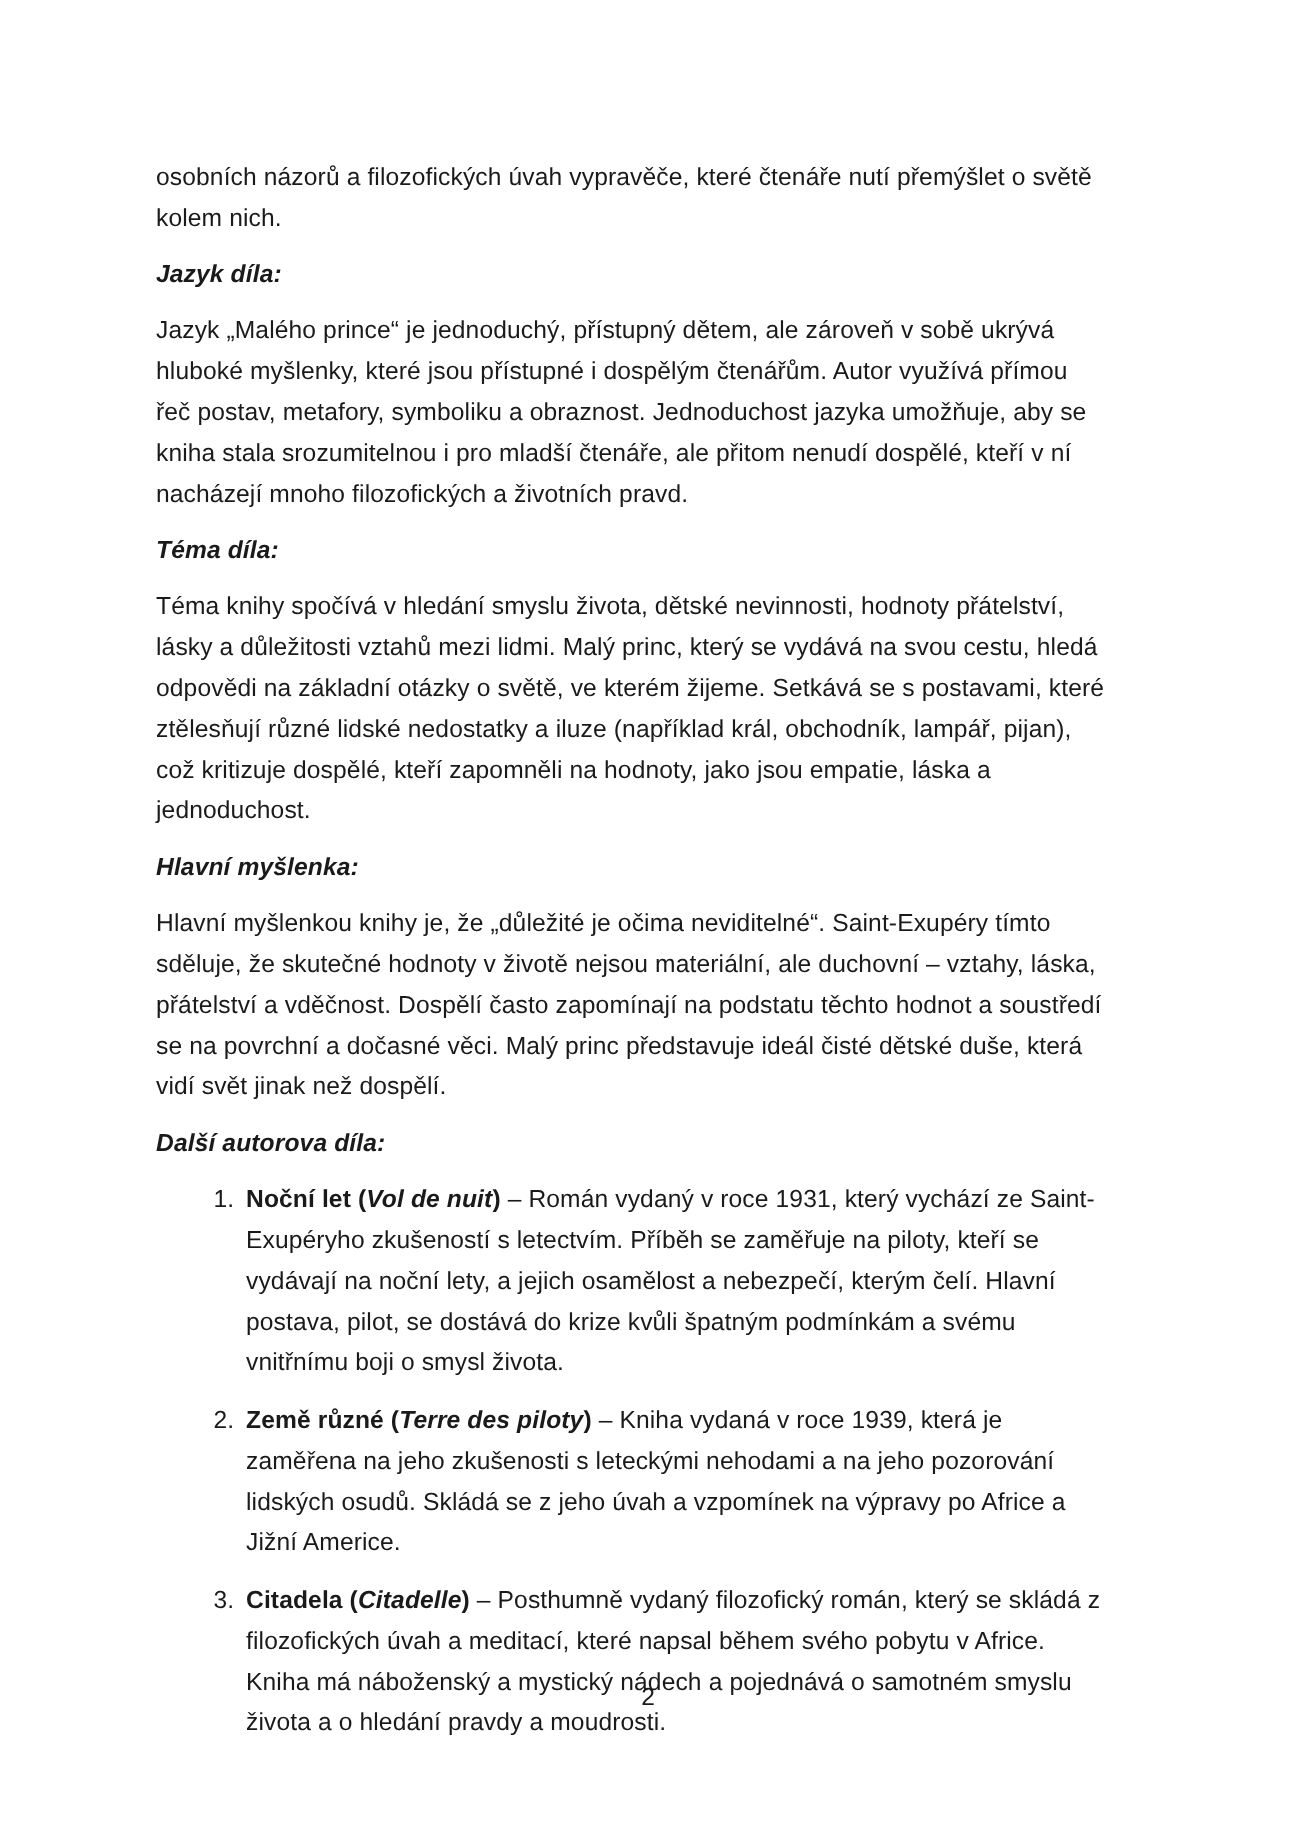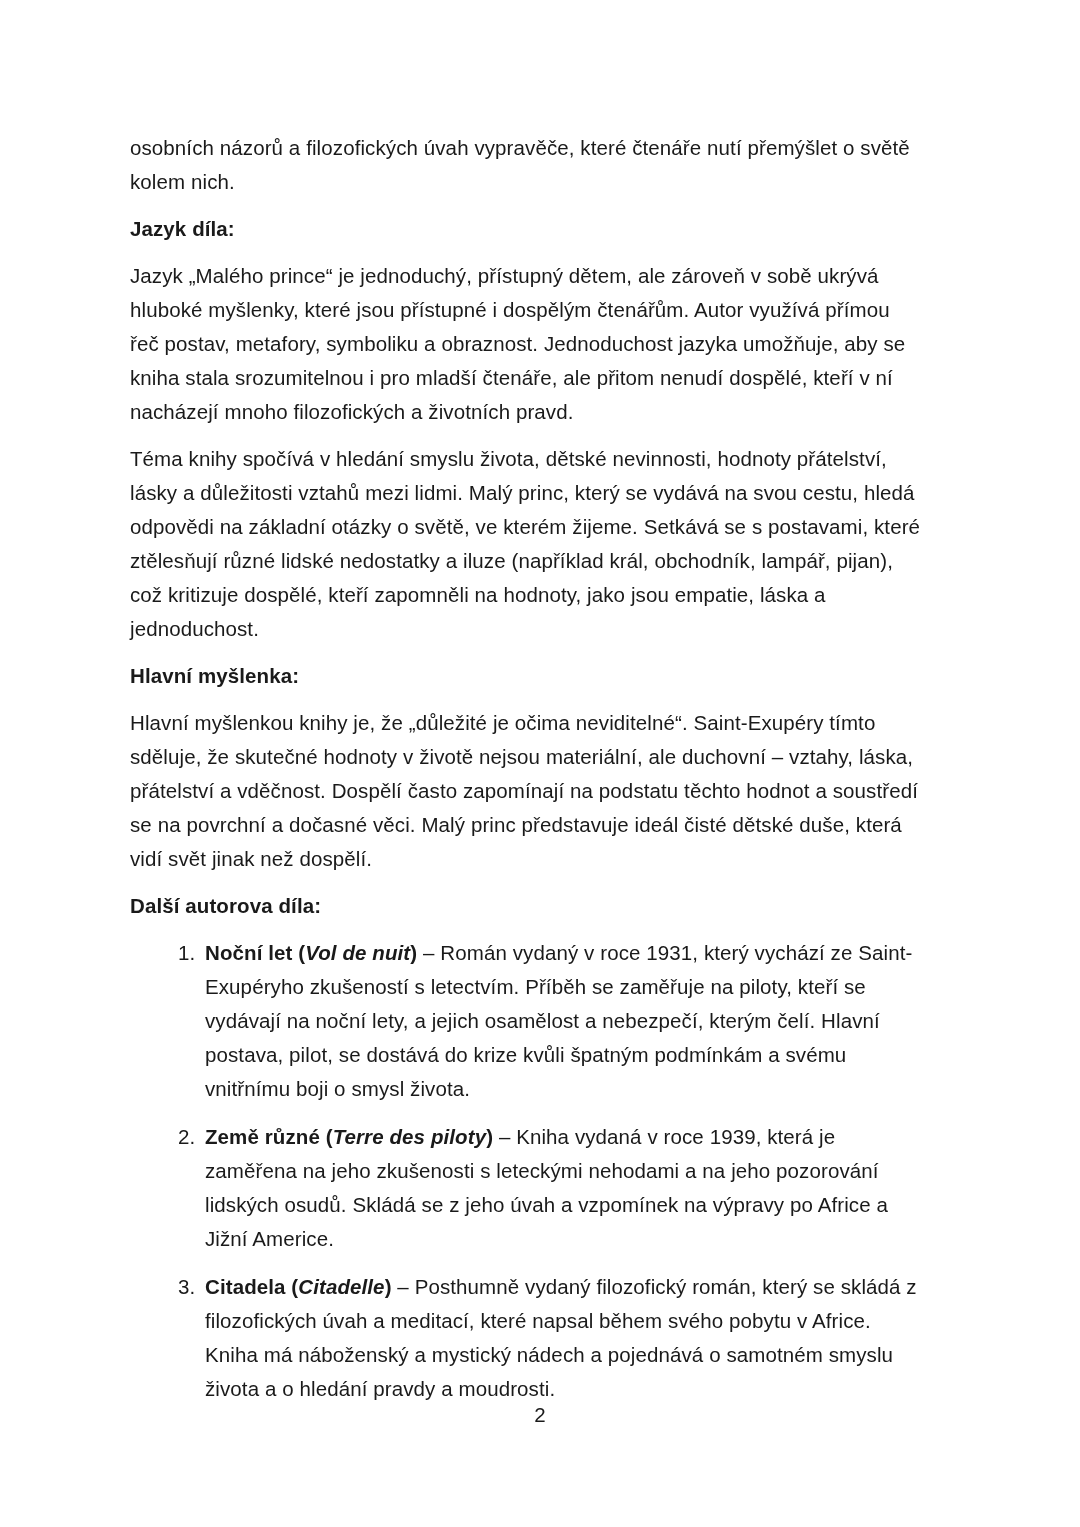--- a/index.html
+++ b/index.html
@@ -23,20 +23,21 @@
       letter-spacing: 0.1px;
     }
     .para {
       margin: 0 0 13px 0;
     }
     .heading {
       font-size: 20.5px;
       line-height: 34px;
       font-weight: 700;
       margin: 0 0 13px 0;
+      font-style: italic;
     }
     ol.works {
       margin: 0;
       padding: 0 0 0 71px;
       list-style: decimal;
     }
     ol.works li {
       margin: 0 0 14px 0;
       padding-left: 4px;
     }
@@ -56,20 +57,21 @@
 </head>
 <body>
 
 <div class="page">
 
   <p class="para">osobních názorů a filozofických úvah vypravěče, které čtenáře nutí přemýšlet o světě kolem nich.</p>
 
   <h2 class="heading">Jazyk díla:</h2>
   <p class="para">Jazyk „Malého prince“ je jednoduchý, přístupný dětem, ale zároveň v sobě ukrývá hluboké myšlenky, které jsou přístupné i dospělým čtenářům. Autor využívá přímou řeč postav, metafory, symboliku a obraznost. Jednoduchost jazyka umožňuje, aby se kniha stala srozumitelnou i pro mladší čtenáře, ale přitom nenudí dospělé, kteří v ní nacházejí mnoho filozofických a životních pravd.</p>
 
+  <h2 class="heading">Téma díla:</h2>
   <p class="para">Téma knihy spočívá v hledání smyslu života, dětské nevinnosti, hodnoty přátelství, lásky a důležitosti vztahů mezi lidmi. Malý princ, který se vydává na svou cestu, hledá odpovědi na základní otázky o světě, ve kterém žijeme. Setkává se s postavami, které ztělesňují různé lidské nedostatky a iluze (například král, obchodník, lampář, pijan), což kritizuje dospělé, kteří zapomněli na hodnoty, jako jsou empatie, láska a jednoduchost.</p>
 
   <h2 class="heading">Hlavní myšlenka:</h2>
   <p class="para">Hlavní myšlenkou knihy je, že „důležité je očima neviditelné“. Saint-Exupéry tímto sděluje, že skutečné hodnoty v životě nejsou materiální, ale duchovní – vztahy, láska, přátelství a vděčnost. Dospělí často zapomínají na podstatu těchto hodnot a soustředí se na povrchní a dočasné věci. Malý princ představuje ideál čisté dětské duše, která vidí svět jinak než dospělí.</p>
 
   <h2 class="heading">Další autorova díla:</h2>
 
   <ol class="works">
     <li><span class="b">Noční let (</span><span class="bi">Vol de nuit</span><span class="b">)</span><span> – Román vydaný v roce 1931, který vychází ze Saint-Exupéryho zkušeností s letectvím. Příběh se zaměřuje na piloty, kteří se vydávají na noční lety, a jejich osamělost a nebezpečí, kterým čelí. Hlavní postava, pilot, se dostává do krize kvůli špatným podmínkám a svému vnitřnímu boji o smysl života.</span></li>
     <li><span class="b">Země různé (</span><span class="bi">Terre des piloty</span><span class="b">)</span><span> – Kniha vydaná v roce 1939, která je zaměřena na jeho zkušenosti s leteckými nehodami a na jeho pozorování lidských osudů. Skládá se z jeho úvah a vzpomínek na výpravy po Africe a Jižní Americe.</span></li>

